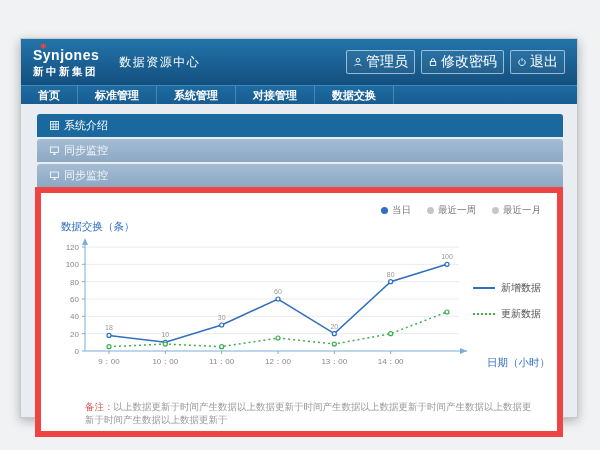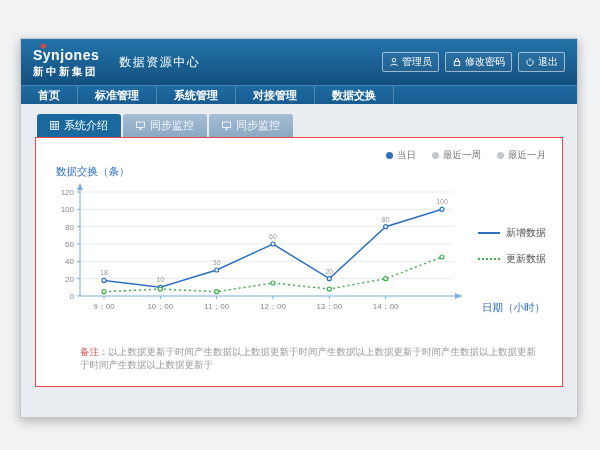--- a/index.html
+++ b/index.html
@@ -25,53 +25,53 @@
     padding: 0 12px;
   }
   .brand { line-height: 1.1; }
   .brand-top { font-size: 14px; font-weight: 700; color: #fff; letter-spacing: .5px; position: relative; display: inline-block; }
   .brand-mark { position: absolute; top: -5px; left: 7px; color: #e8493f; font-size: 8px; }
   .brand-sub { font-size: 10.5px; font-weight: 700; color: #fff; letter-spacing: 2.5px; margin-top: 2px; }
   .app-title { color: #fff; font-size: 12px; margin-left: 20px; letter-spacing: 1.5px; }
   .hdr-right { margin-left: auto; display: flex; align-items: center; }
   .hdr-btn {
     display: flex; align-items: center; gap: 3px;
-    font-size: 10px; color: #fff;
+    font-size: 14px; color: #fff;
     border: 1px solid rgba(255,255,255,.55);
     border-radius: 2px; padding: 2px 6px; margin-left: 6px;
     background: rgba(255,255,255,.05); cursor: pointer; white-space: nowrap;
   }
   .hdr-btn svg { display: block; }
   
   .nav {
     height: 19px;
     background: linear-gradient(180deg, #1e6ba2, #175c90);
     border-top: 1px solid #3e87b6;
     display: flex;
   }
   .nav-item {
     padding: 0 17px; display: flex; align-items: center;
     color: #fff; font-size: 11px; font-weight: bold;
     border-right: 1px solid rgba(255,255,255,.22);
     cursor: pointer;
   }
   
   .content { height: 307px; padding: 10px 14px 0; }
-  .tabs { display: flex; gap: 2px; margin-left: 2px; }
+  .tabs { display: flex; gap: 2px; margin-left: 2px; flex-direction: column; }
   .tab {
     height: 23px; display: flex; align-items: center; gap: 5px;
     padding: 0 13px; font-size: 11px; color: #fff;
     border-radius: 3px 3px 0 0; cursor: pointer;
   }
   .tab.active { background: #19699f; }
   .tab.inactive { background: linear-gradient(180deg, #a5bdd3, #8ca8c4); color: #f2f6fa; }
   .tab svg { display: block; }
   .panel {
     position: relative; background: #fff;
-    border: 1px solid #ef4444; height: 250px;
+    border: 6px solid #ef4444; height: 250px;
   }
   .filters { position: absolute; top: 11px; right: 16px; display: flex; gap: 16px; }
   .filter { display: flex; align-items: center; gap: 4px; font-size: 9.5px; color: #777; cursor: pointer; }
   .dot { width: 7px; height: 7px; border-radius: 50%; background: #c3c7cc; }
   .ylabel { position: absolute; left: 20px; top: 27px; font-size: 10.5px; color: #2e6fc0; }
   .xlabel { position: absolute; left: 446px; top: 163px; font-size: 10.5px; color: #2e6fc0; }
   #chart-svg { position: absolute; left: 12px; top: 44px; }
   .series-legend { position: absolute; right: 16px; top: 88px; }
   .leg-row { display: flex; align-items: center; gap: 6px; font-size: 10px; color: #555; margin-bottom: 12px; cursor: pointer; }
   .leg-line { width: 22px; height: 0; border-top: 2px solid #999; }

